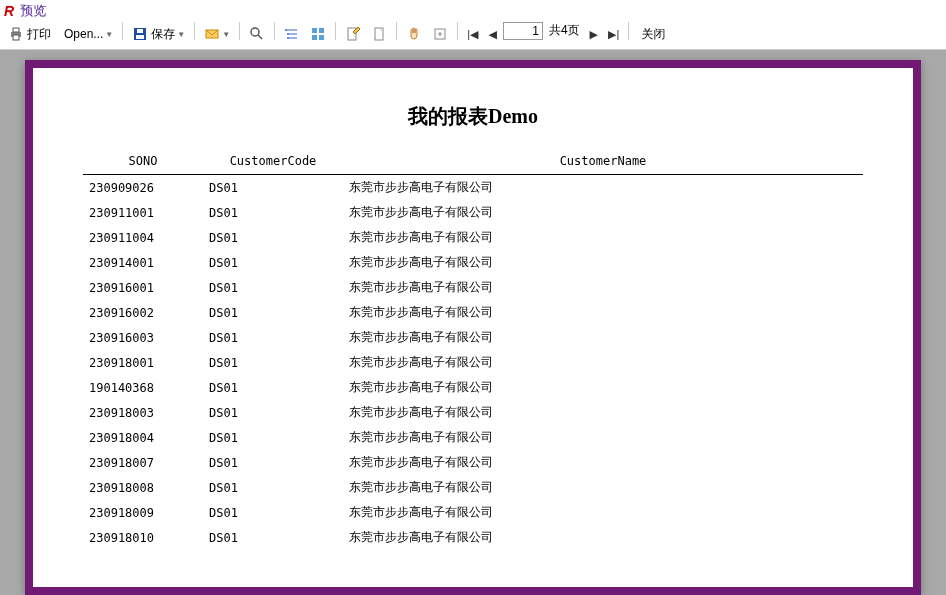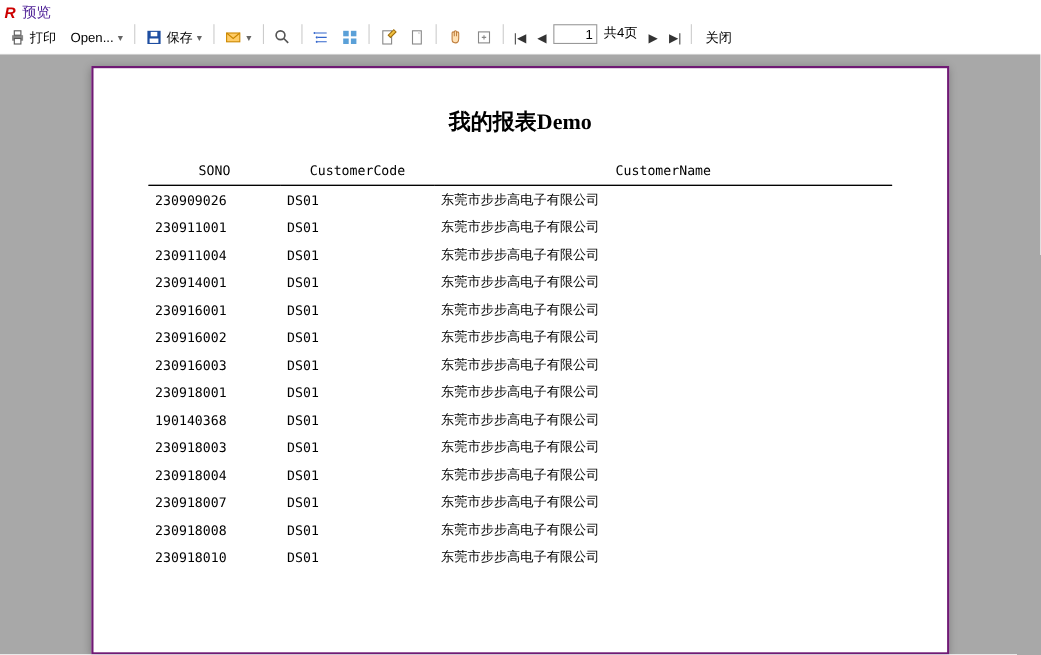--- a/index.html
+++ b/index.html
@@ -13,21 +13,21 @@
 .tb-item { display: flex; align-items: center; height: 24px; padding: 0 4px; cursor: pointer; white-space: nowrap; }
 .tb-sep { width: 1px; height: 18px; background: #ccc; margin: 0 3px; }
 .tb-icon { width: 16px; height: 16px; display: inline-flex; align-items: center; justify-content: center; }
 .tb-label { margin-left: 3px; color: #000; }
 .tb-dd { font-size: 8px; color: #666; margin-left: 2px; }
 .page-input { width: 40px; height: 18px; text-align: right; padding: 0 3px; border: 1px solid #999; font-size: 12px; }
 .page-total { margin: 0 4px; }
 .nav-glyph { color: #333; font-size: 11px; }
 
 .workspace { height: 545px; background: #a8a8a8; overflow: hidden; display: flex; justify-content: center; padding-top: 10px; }
-.page { width: 780px; background: #fff; border: 2px solid #701a75; padding: 35px 50px; box-shadow: 0 2px 8px rgba(0,0,0,0.3); }
+.page { width: 896px; background: #fff; border: 8px solid #701a75; padding: 35px 50px; box-shadow: 0 2px 8px rgba(0,0,0,0.3); }
 
 .report-title { text-align: center; font-size: 20px; font-weight: bold; margin-bottom: 20px; font-family: "SimSun", serif; }
 
 table.report { width: 100%; border-collapse: collapse; font-size: 12px; font-family: "SimSun", monospace, serif; }
 table.report th { text-align: center; font-weight: normal; padding: 4px 6px 6px 6px; border-bottom: 1px solid #000; }
 table.report td { padding: 4px 6px; }
 table.report th:nth-child(1), table.report td:nth-child(1) { width: 120px; }
 table.report th:nth-child(2), table.report td:nth-child(2) { width: 140px; }
 </style>
 </head>
@@ -233,20 +233,25 @@
             <td>230918007</td>
             <td>DS01</td>
             <td>东莞市步步高电子有限公司</td>
           </tr>
           <tr>
             <td>230918008</td>
             <td>DS01</td>
             <td>东莞市步步高电子有限公司</td>
           </tr>
           <tr>
+            <td>230918009</td>
+            <td>DS01</td>
+            <td>东莞市步步高电子有限公司</td>
+          </tr>
+          <tr>
             <td>230918010</td>
             <td>DS01</td>
             <td>东莞市步步高电子有限公司</td>
           </tr>
         </tbody>
     </table>
   </div>
 </div>
 
 </body></html>

